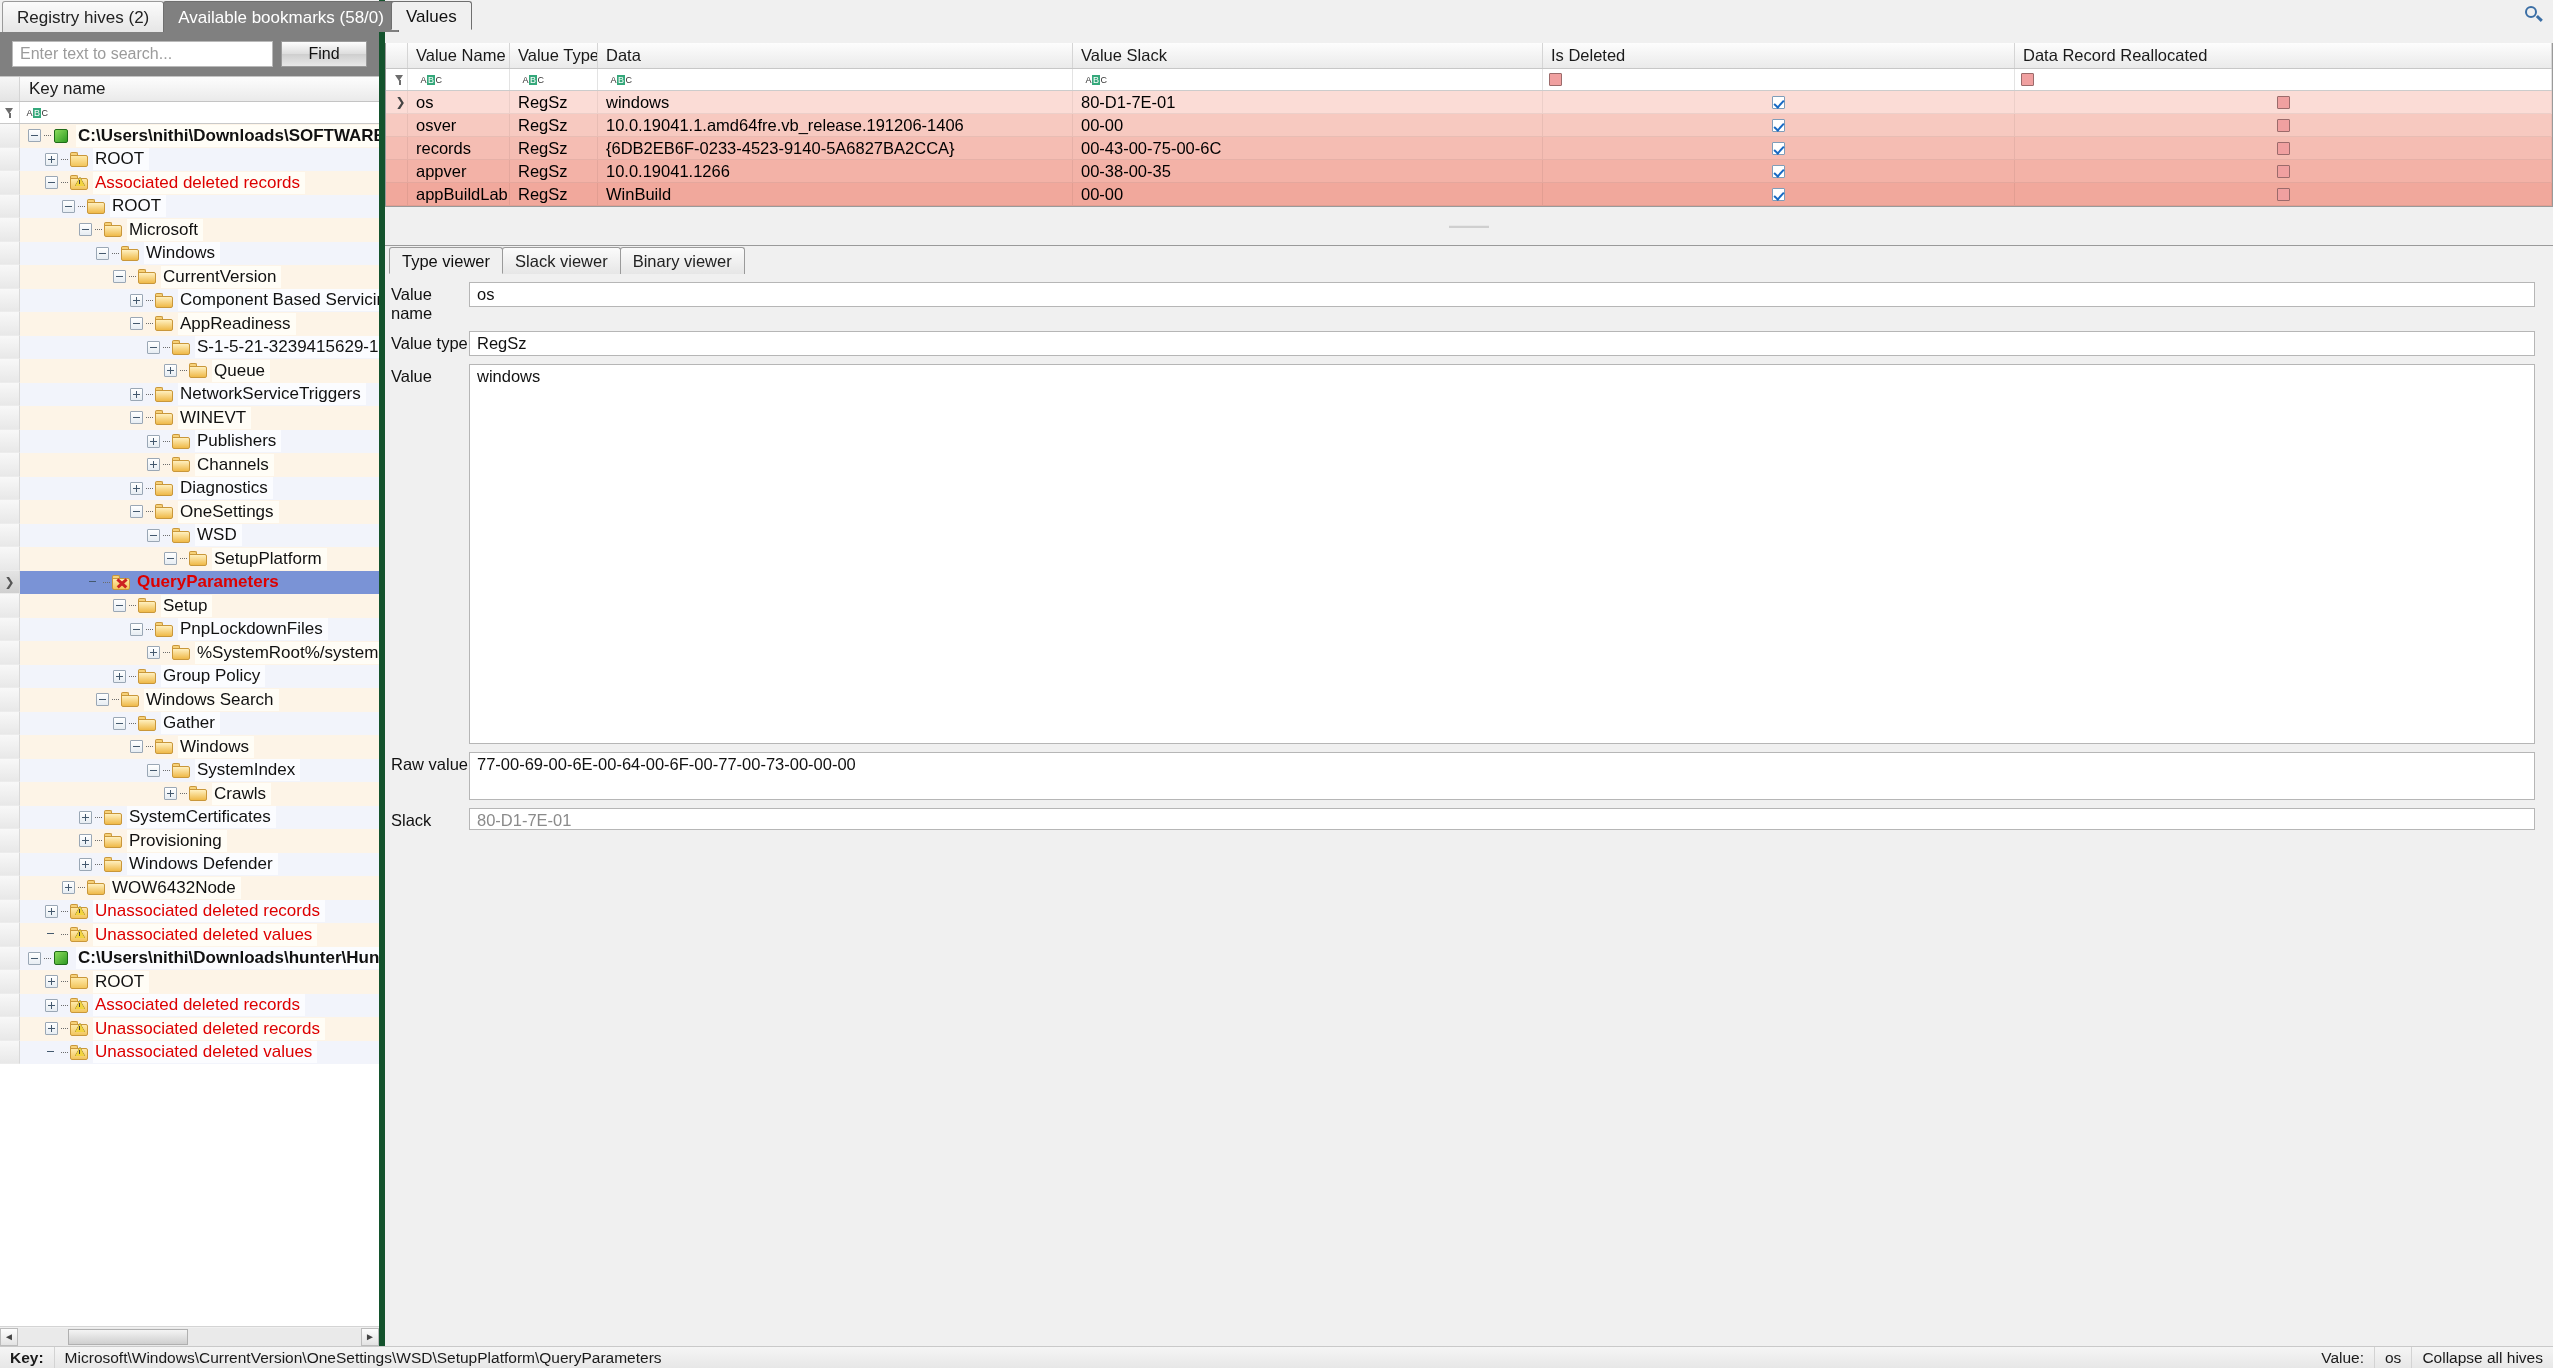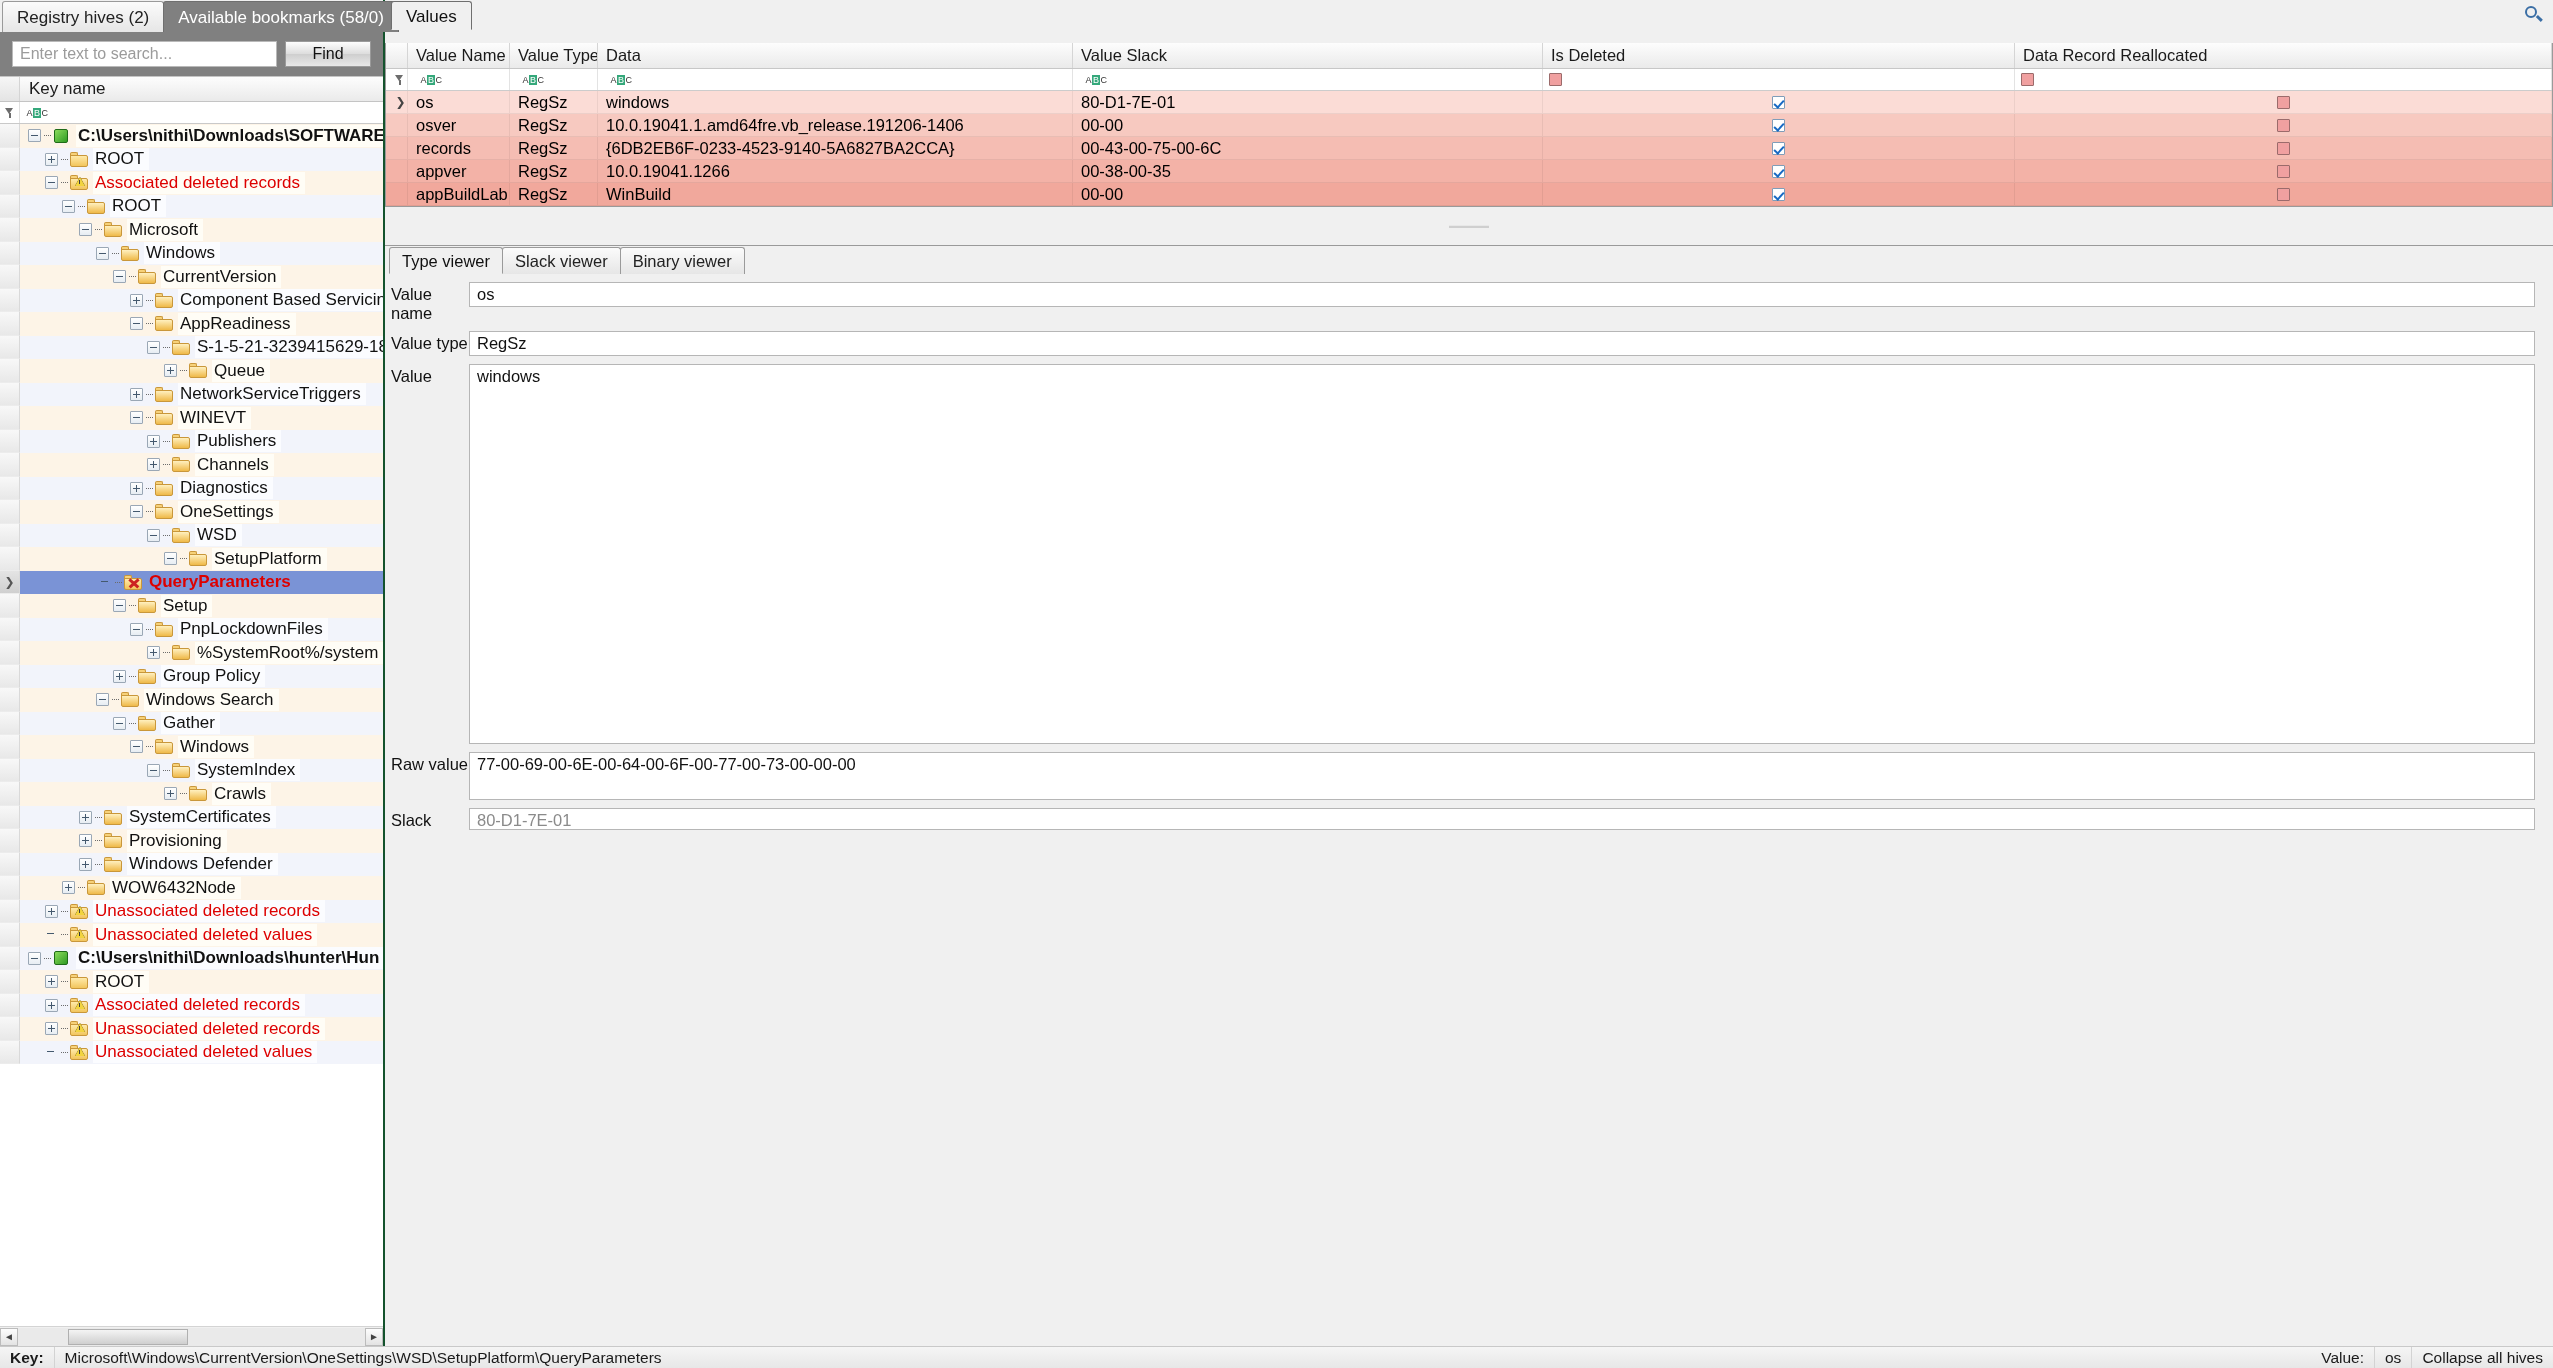--- a/index.html
+++ b/index.html
@@ -15,21 +15,21 @@
   .app { position: relative; width: 2553px; height: 1368px; display: flex; flex-direction: column; }
 
   
   .top-area { display: flex; flex: 1 1 auto; min-height: 0; }
 
   
   .left-panel {
     width: 385px; flex: 0 0 385px;
     display: flex; flex-direction: column;
     background: #808080;
-    border-right: 2px solid #14532d;
+    border-right: 6px solid #14532d;
   }
   .tabstrip {
     height: 32px; flex: 0 0 32px;
     display: flex; align-items: flex-end;
     background: #f0f0f0;
     padding-left: 2px;
   }
   .tab {
     height: 31px; line-height: 31px;
     padding: 0 14px;
@@ -587,21 +587,21 @@
                 <span class="dots"></span>
                 <span class="folder open">
                   <span class="tabtop"></span>
                   <span class="body"></span>
                 </span>
                 <span class="tlabel labelbg">SetupPlatform</span>
               </div>
             </div>
             <div class="trow sel">
               <div class="rowind">❯</div>
-              <div class="tcontent" style="padding-left: 67px; margin-left: 12px;">
+              <div class="tcontent" style="padding-left: 67px;">
                 <span class="expander none"></span>
                 <span class="dots"></span>
                 <span class="folder xmark">
                   <span class="tabtop"></span>
                   <span class="body"></span>
                   <span class="x1"></span>
                   <span class="x2"></span>
                 </span>
                 <span class="tlabel labelbg redbold">QueryParameters</span>
               </div>

